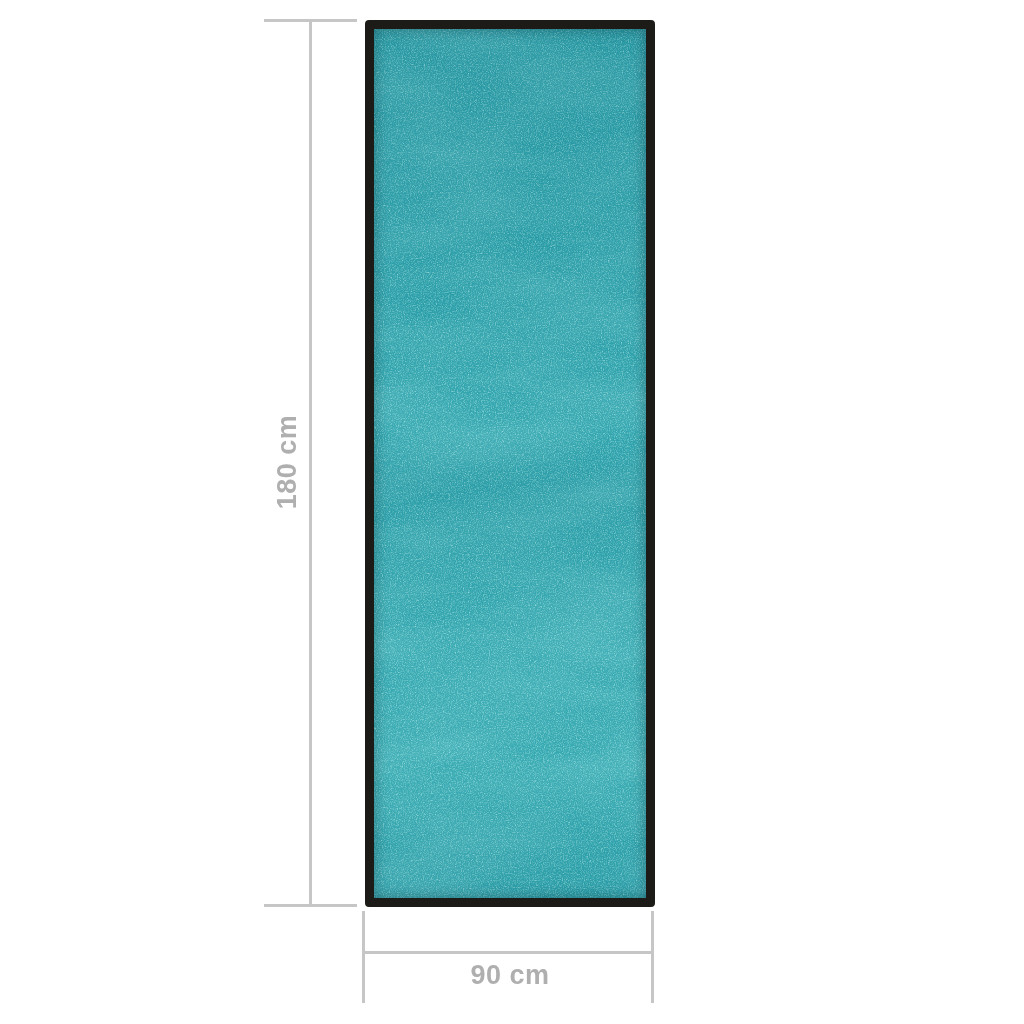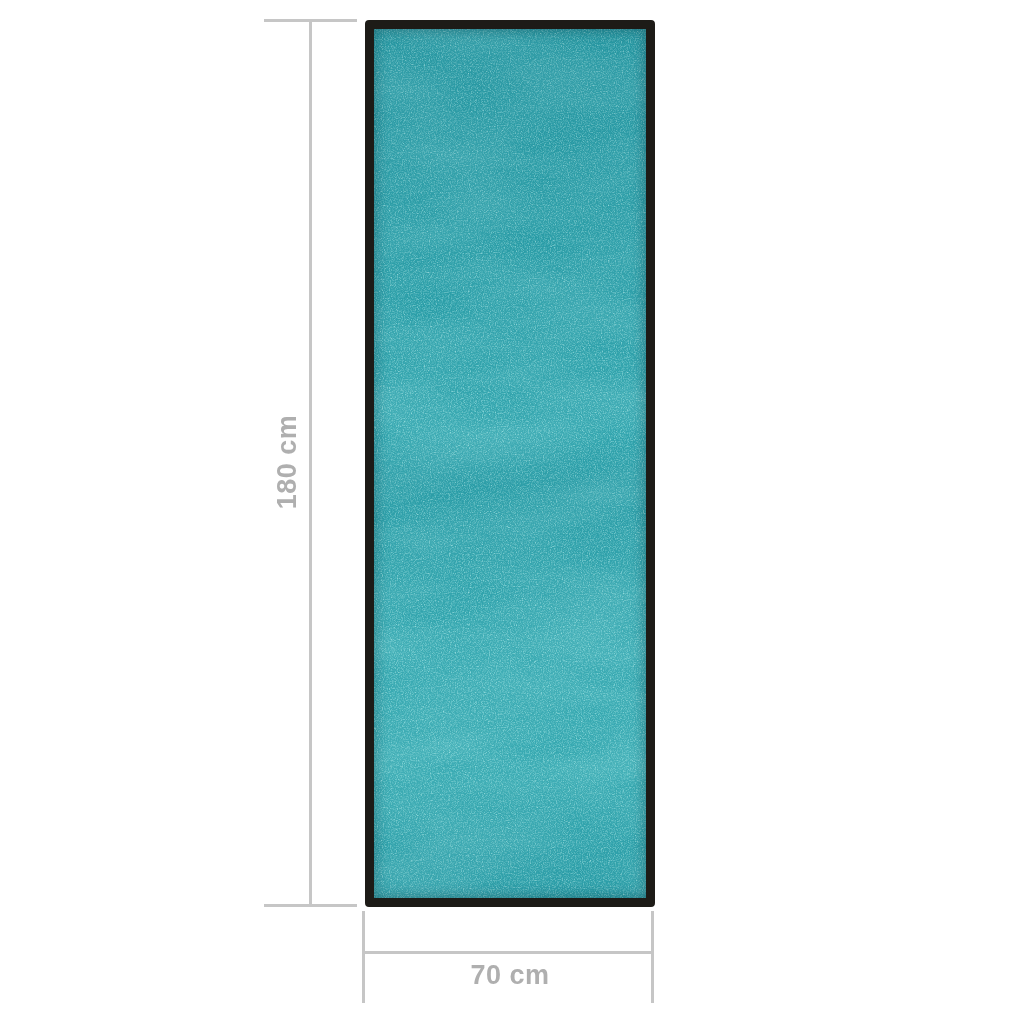--- a/index.html
+++ b/index.html
@@ -118,15 +118,15 @@
       <rect width="100%" height="100%" filter="url(#blotch)" opacity="0.35"></rect>
       <rect width="100%" height="100%" filter="url(#specLight)" opacity="0.85"></rect>
       <rect width="100%" height="100%" filter="url(#specDark)" opacity="0.75"></rect>
     </svg>
     <div class="mat-shade"></div>
   </div>
 
   <div class="dim h-cap-left"></div>
   <div class="dim h-dim-line"></div>
   <div class="dim h-cap-right"></div>
-  <span class="dim-label h-label">70 cm</span>
+  <span class="dim-label h-label">90 cm</span>
 
 </div>
 
 </body></html>

